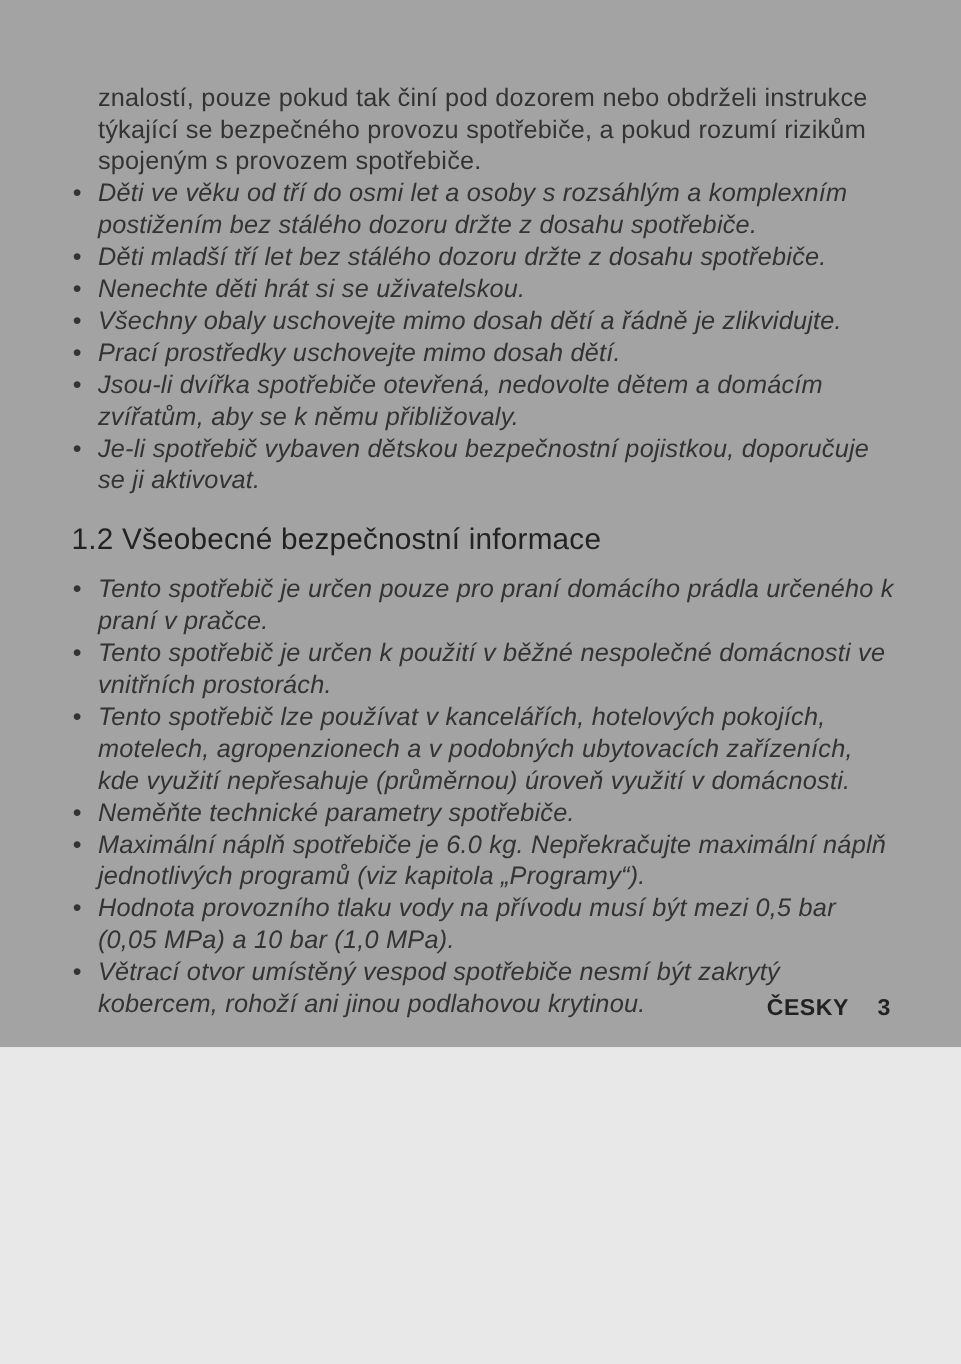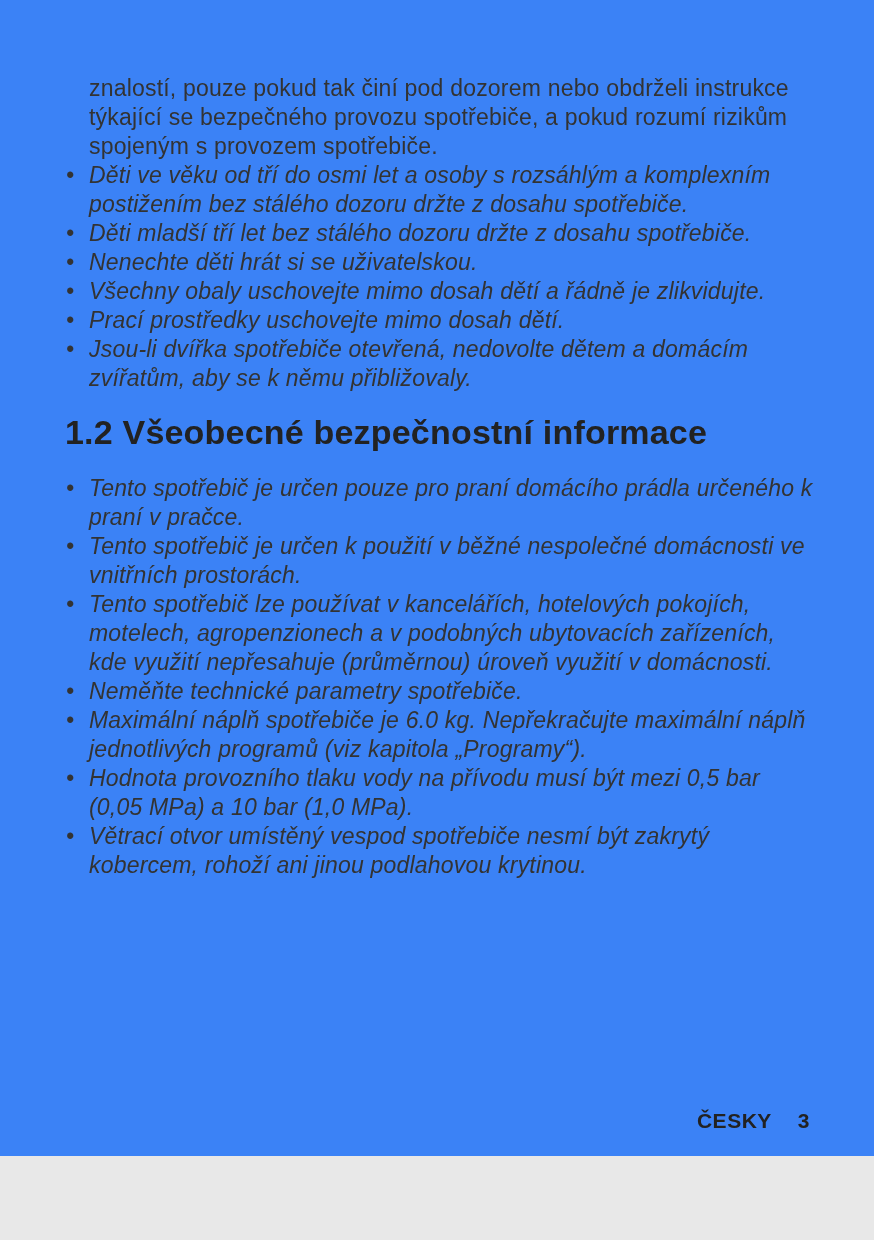--- a/index.html
+++ b/index.html
@@ -3,23 +3,23 @@
 <meta charset="utf-8">
 <style>
   html, body {
     margin: 0;
     padding: 0;
     background: #e8e8e8;
   }
   .page {
     position: relative;
     width: 874px;
-    height: 1156px;
+    height: 952px;
     margin: 0 auto;
-    background: #3b82f6;
+    background: #a3a3a3;
     font-family: "Liberation Sans", sans-serif;
     color: #333333;
     overflow: hidden;
   }
   .content {
     position: absolute;
     top: 74px;
     left: 65px;
     width: 748px;
     font-size: 23px;
@@ -39,25 +39,25 @@
     padding-left: 24px;
     font-style: italic;
   }
   ul.bullet-list > li::before {
     content: "\2022";
     position: absolute;
     left: 1px;
     top: 0;
   }
   .section-heading {
-    font-size: 34px;
+    font-size: 27px;
     line-height: 32px;
-    font-weight: bold;
+    font-weight: normal;
     color: #222222;
-    margin: 23px 0 26px 0;
+    margin: 23px 0 15px 0;
     letter-spacing: 0.2px;
   }
   .footer {
     position: absolute;
     right: 64px;
     bottom: 23px;
     font-size: 21px;
     font-weight: bold;
     color: #222222;
     letter-spacing: 0.5px;
@@ -74,20 +74,21 @@
 
     <p class="continuation">znalostí, pouze pokud tak činí pod dozorem nebo obdrželi instrukce týkající se bezpečného provozu spotřebiče, a pokud rozumí rizikům spojeným s provozem spotřebiče.</p>
 
     <ul class="bullet-list">
       <li>Děti ve věku od tří do osmi let a osoby s rozsáhlým a komplexním postižením bez stálého dozoru držte z dosahu spotřebiče.</li>
       <li>Děti mladší tří let bez stálého dozoru držte z dosahu spotřebiče.</li>
       <li>Nenechte děti hrát si se uživatelskou.</li>
       <li>Všechny obaly uschovejte mimo dosah dětí a řádně je zlikvidujte.</li>
       <li>Prací prostředky uschovejte mimo dosah dětí.</li>
       <li>Jsou-li dvířka spotřebiče otevřená, nedovolte dětem a domácím zvířatům, aby se k němu přibližovaly.</li>
+      <li>Je-li spotřebič vybaven dětskou bezpečnostní pojistkou, doporučuje se ji aktivovat.</li>
     </ul>
 
     <h2 class="section-heading">1.2 Všeobecné bezpečnostní informace</h2>
 
     <ul class="bullet-list">
       <li>Tento spotřebič je určen pouze pro praní domácího prádla určeného k praní v pračce.</li>
       <li>Tento spotřebič je určen k použití v běžné nespolečné domácnosti ve vnitřních prostorách.</li>
       <li>Tento spotřebič lze používat v kancelářích, hotelových pokojích, motelech, agropenzionech a v podobných ubytovacích zařízeních, kde využití nepřesahuje (průměrnou) úroveň využití v domácnosti.</li>
       <li>Neměňte technické parametry spotřebiče.</li>
       <li>Maximální náplň spotřebiče je 6.0 kg. Nepřekračujte maximální náplň jednotlivých programů (viz kapitola „Programy“).</li>

